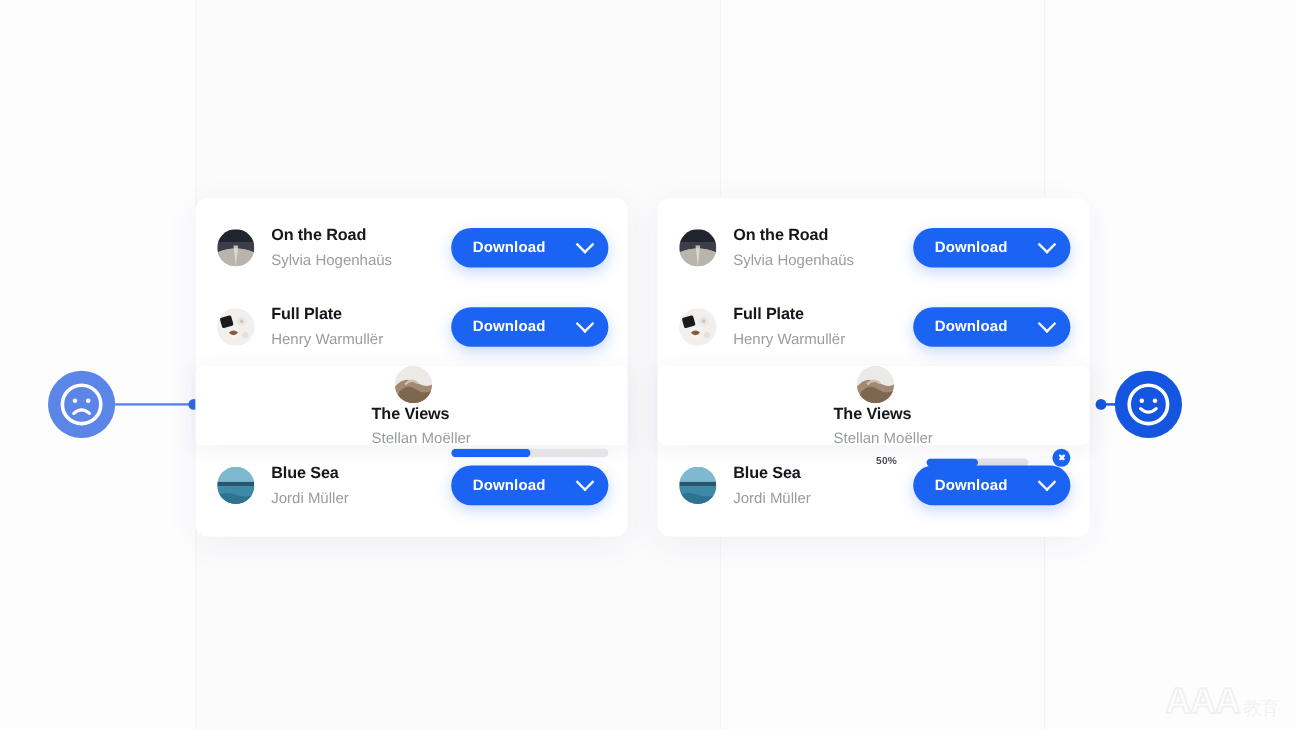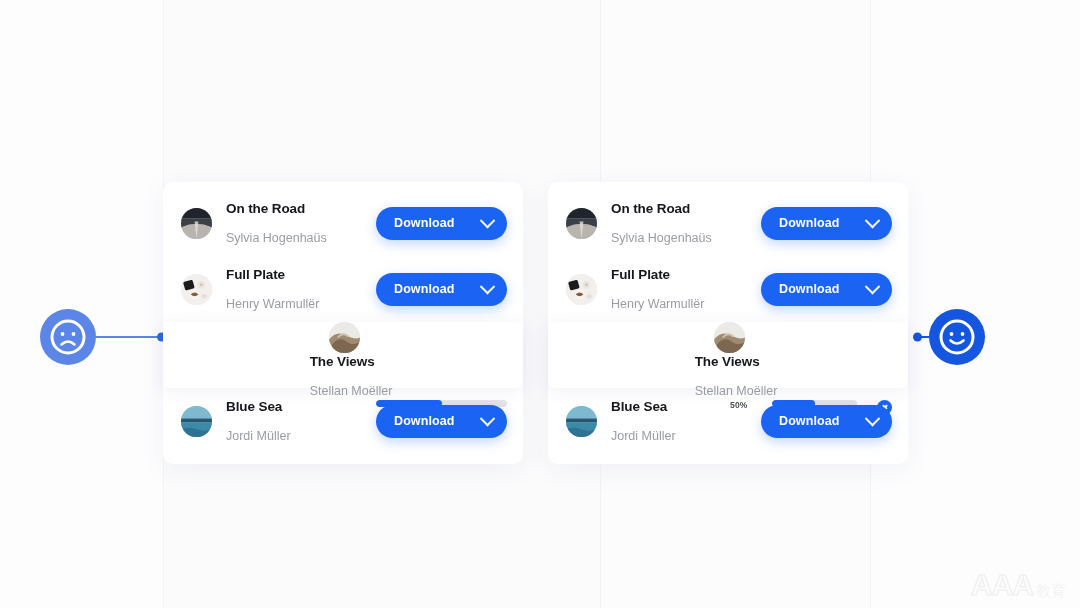--- a/index.html
+++ b/index.html
@@ -41,21 +41,21 @@
 
   
   .stage {
     position: absolute;
     inset: 0;
   }
 
   
   .panel {
     position: absolute;
-    top: 182px;
+    top: 165px;
     width: 360px;
     background: #ffffff;
     border-radius: 10px;
     box-shadow: 0 6px 28px rgba(40, 60, 120, 0.055);
   }
   .panel.left  { left: 163px; }
   .panel.right { left: 548px; }
 
   .rows {
     position: relative;
@@ -99,21 +99,21 @@
     font-weight: bold;
     color: #15171c;
     line-height: 1.28;
     letter-spacing: -0.1px;
     white-space: nowrap;
   }
   .subtitle {
     font-size: 12.5px;
     color: #9a9ca3;
     line-height: 1.3;
-    margin-top: 13px;
+    margin-top: 4px;
     white-space: nowrap;
   }
 
   
   .action { flex: 0 0 auto; margin-left: auto; }
 
   .btn-download {
     display: flex;
     align-items: center;
     justify-content: space-between;
@@ -138,21 +138,21 @@
     height: 9px;
     border-right: 2px solid #ffffff;
     border-bottom: 2px solid #ffffff;
     transform: rotate(45deg) translate(-2px, -2px);
     opacity: .95;
   }
 
   
   .progress-wrap {
     display: flex;
-    align-items: flex-start;
+    align-items: flex-end;
     gap: 20px;
   }
   .pct {
     font-size: 8.5px;
     font-weight: bold;
     color: #4a4d55;
     letter-spacing: 0.2px;
     width: 22px;
     text-align: left;
   }

